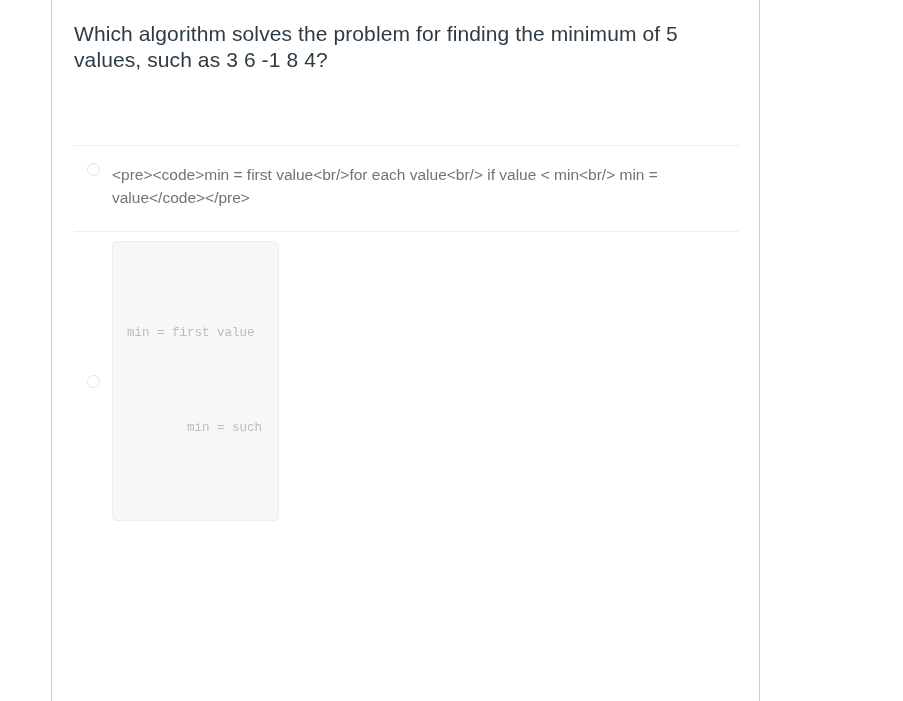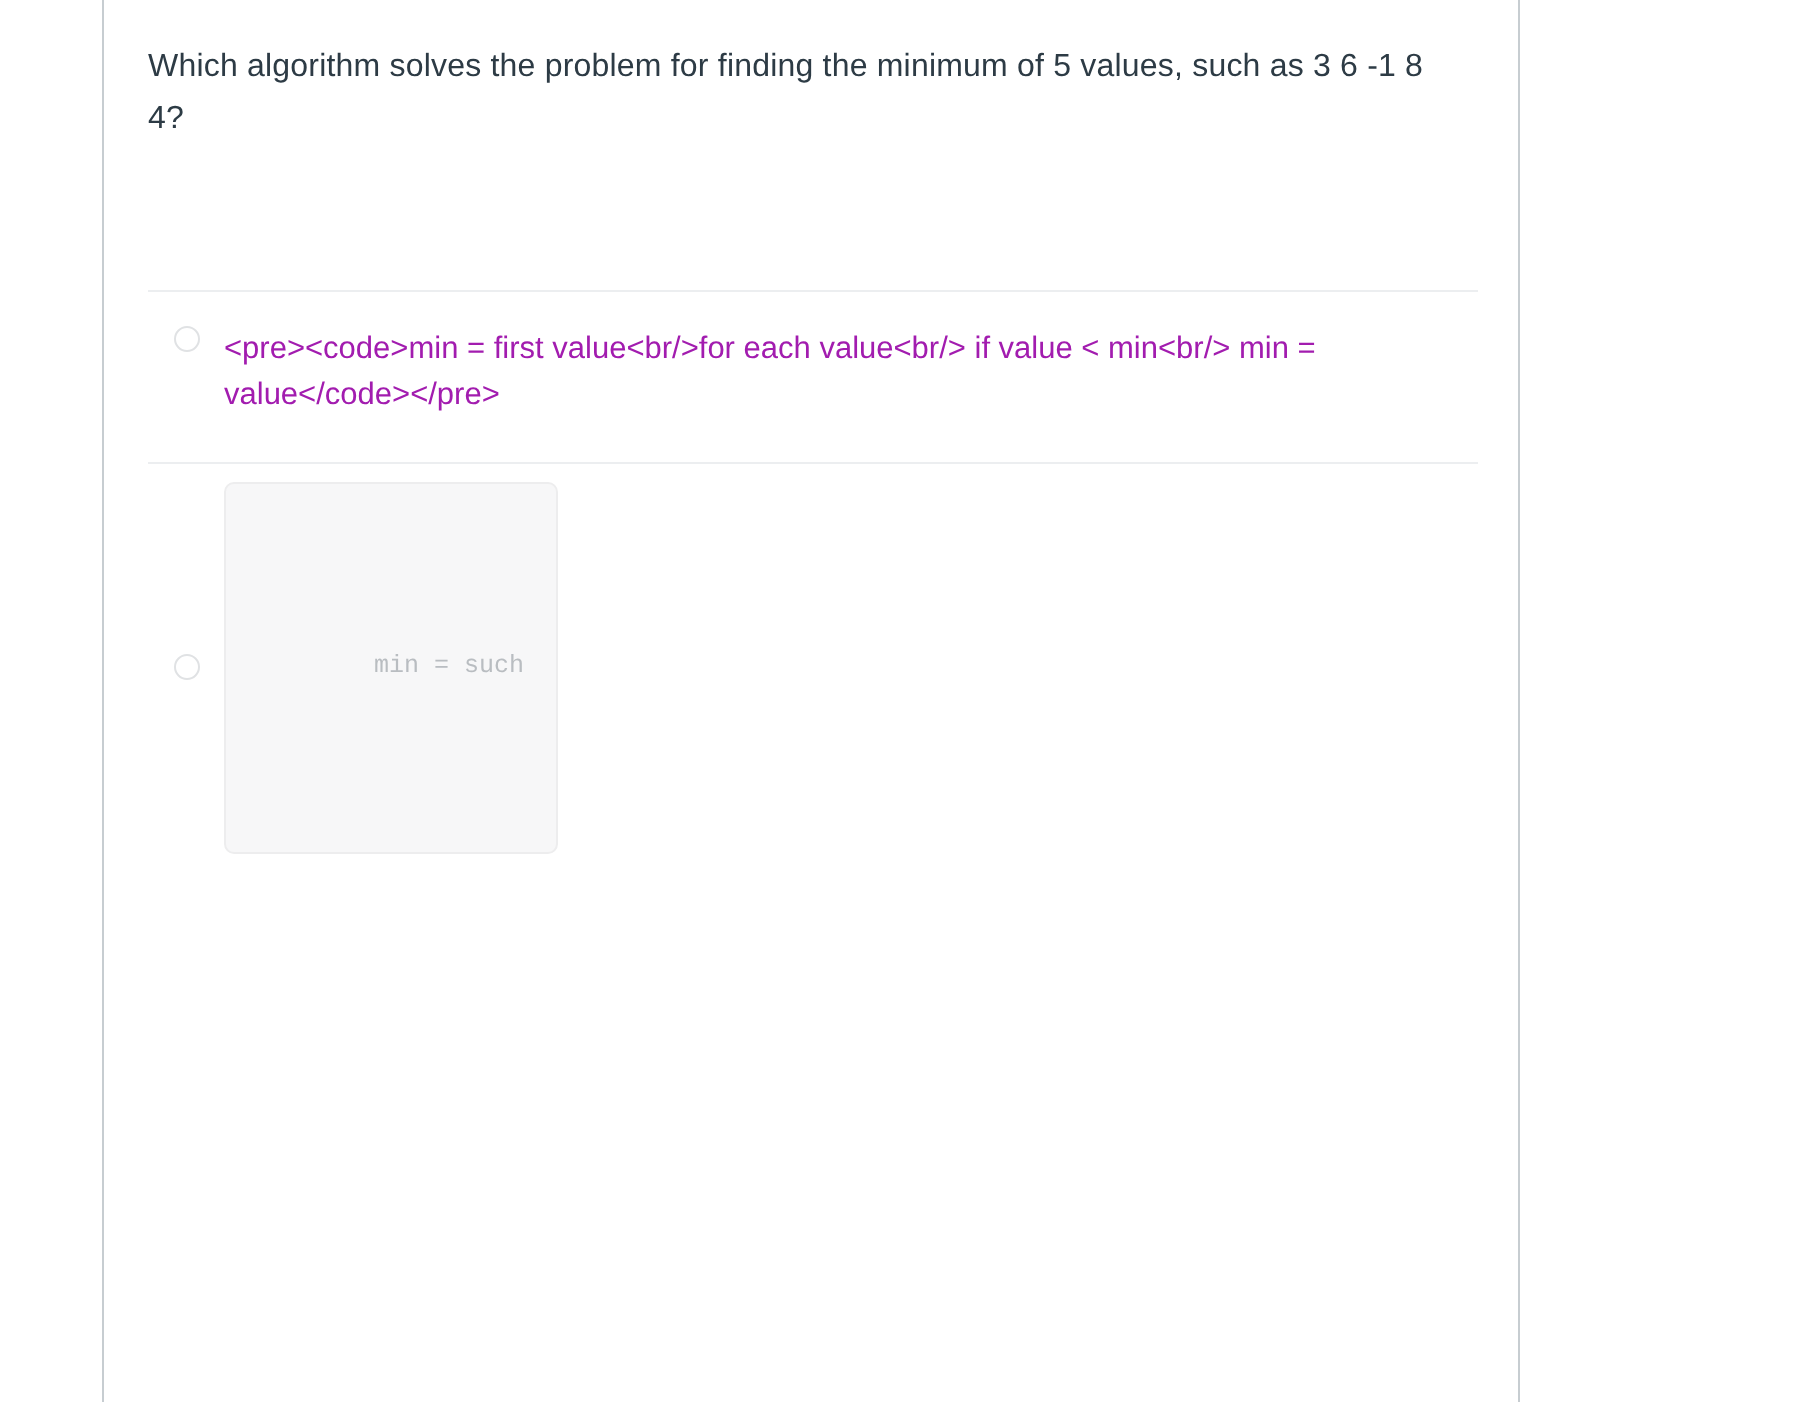--- a/index.html
+++ b/index.html
@@ -29,21 +29,21 @@
   }
 
   #question-body {
     position: absolute;
     left: 22px;
     top: 31px;
     width: 655px;
   }
 
   .question-text {
-    font-size: 16px;
+    font-size: 21px;
     line-height: 25.5px;
     color: #2d3b45;
     font-weight: 400;
     letter-spacing: 0.1px;
   }
 
   
   #answers {
     position: absolute;
     left: 22px;
@@ -83,21 +83,21 @@
 
   .answer-content {
     flex: 1 1 auto;
     padding-right: 8px;
   }
 
   
   .raw-markup {
     font-size: 15.5px;
     line-height: 22.5px;
-    color: #a21caf;
+    color: #737373;
     word-wrap: break-word;
     padding: 4px 0;
   }
 
   
   .code-block {
     display: inline-block;
     background: #f7f7f8;
     border: 1px solid #ededee;
     border-radius: 5px;
@@ -134,20 +134,21 @@
       </div>
     </div>
 
     <div class="answer">
       <div class="answer-inner">
         <div class="radio-wrap">
           <span class="radio"></span>
         </div>
         <div class="answer-content">
           <div class="code-block">
+            <span class="code-line">min = first value</span>
             <span class="code-line">        min = such</span>
           </div>
         </div>
       </div>
     </div>
 
   </div>
 </div>
 
 </body></html>

